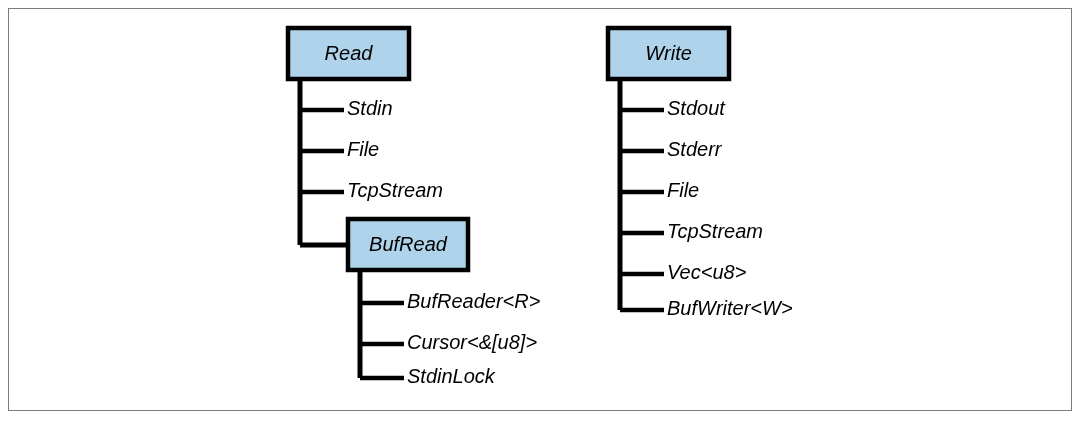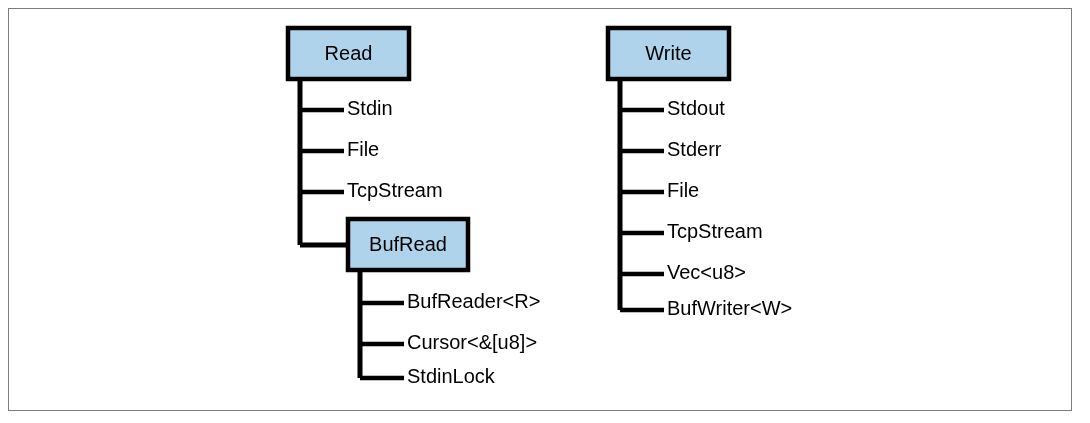--- a/index.html
+++ b/index.html
@@ -12,20 +12,21 @@
     height: 423px;
     font-family: "Liberation Sans", "DejaVu Sans", sans-serif;
     overflow: hidden;
   }
 
   #figure-root {
     position: relative;
     width: 1090px;
     height: 423px;
     background: #ffffff;
+    font-style: italic;
   }
 
   
   #figure-frame {
     position: absolute;
     left: 8px;
     top: 8px;
     width: 1064px;
     height: 403px;
     border: 1.5px solid #7d7d7d;

